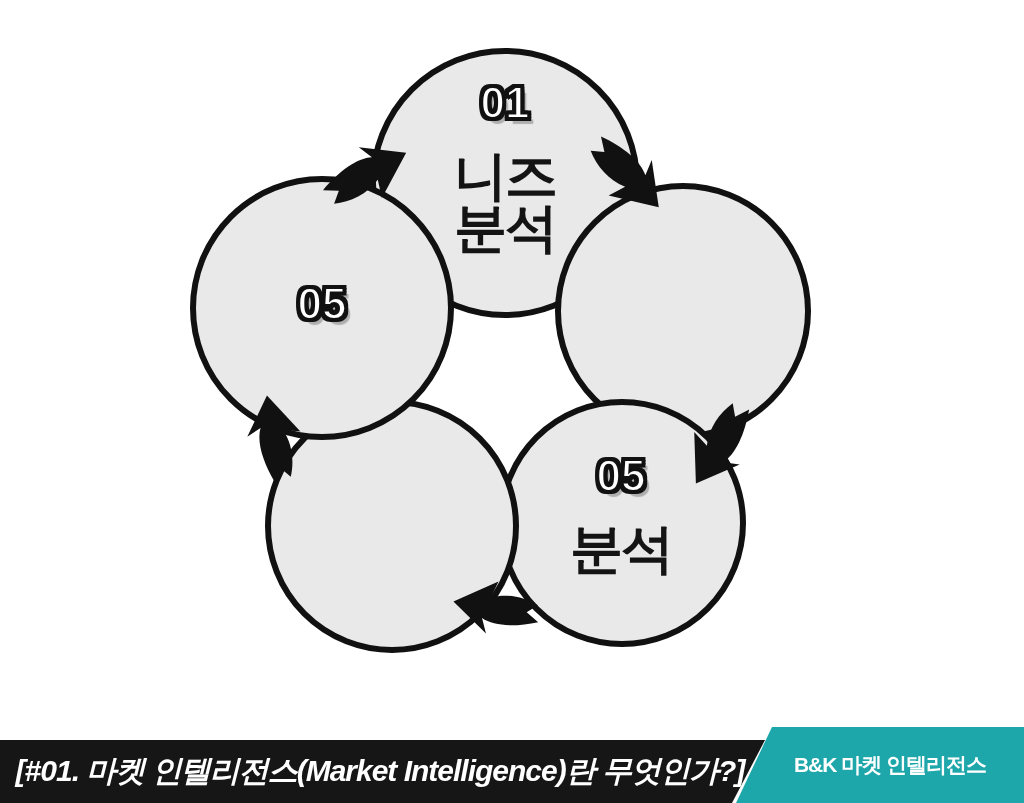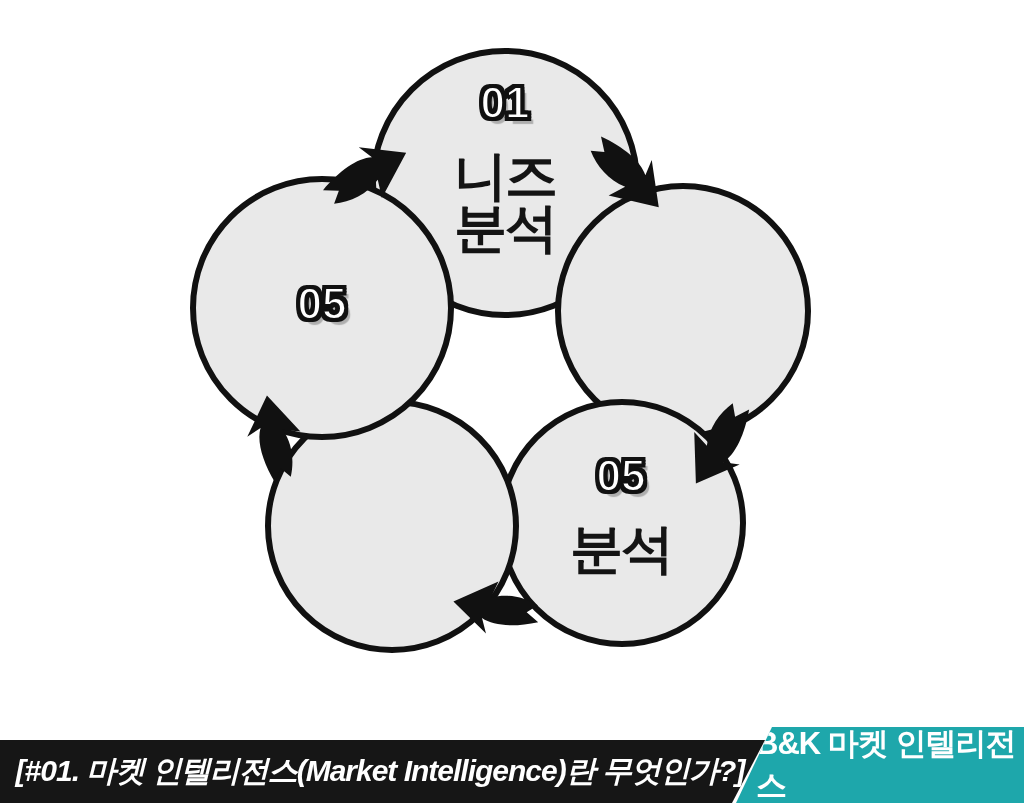--- a/index.html
+++ b/index.html
@@ -50,21 +50,21 @@
   }
   .brand-ribbon{
     position:absolute;left:0;top:727px;width:1024px;height:76px;
     background:var(--brand_teal,#1ea7ab);
     clip-path:polygon(772px 0,1024px 0,1024px 76px,736px 76px);
     z-index:6;
   }
   .brand-label{
     position:absolute;left:756px;right:0;top:0;height:100%;
     display:flex;align-items:center;justify-content:center;
-    color:#fff;font-size:31px;font-weight:700;letter-spacing:-1px;
+    color:#fff;font-size:21px;font-weight:700;letter-spacing:-1px;
   }
 </style>
 </head>
 <body>
 
 <div class="stage">
 
   <svg class="diagram" width="1024" height="803" viewBox="0 0 1024 803">
     <defs>
       <path id="arrow" d="M -44,-18 C -18,-26 6,-27 20,-19 L 14,-36 L 54,-3 L 5,24 L 12,5 C -6,12 -26,9 -42,1 L -30,-8 Z"></path>

